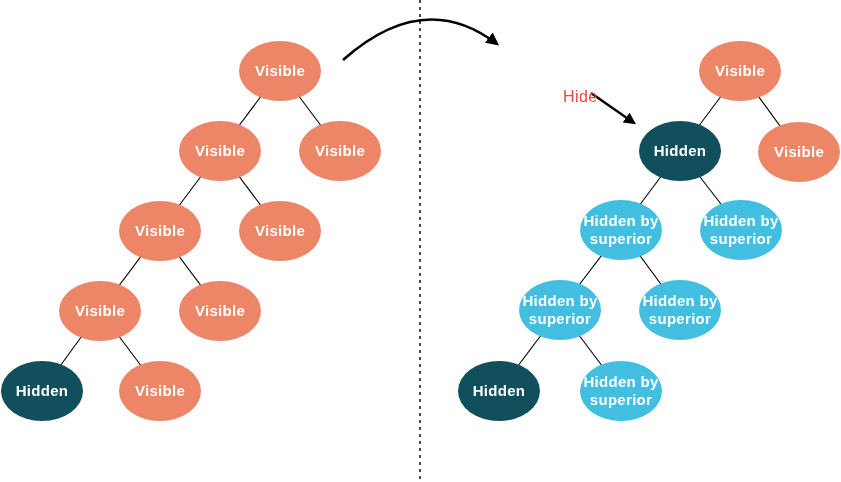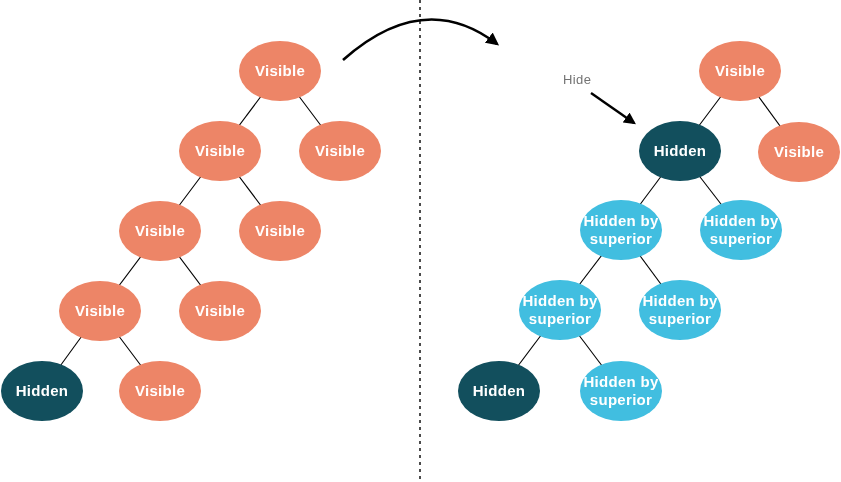--- a/index.html
+++ b/index.html
@@ -56,25 +56,25 @@
   .state-visible { background: var(--color-visible, #ED8567); }
   .state-hidden { background: var(--color-hidden, #124F5D); align-items: center; }
   .state-hidden-by-superior { background: var(--color-hidden-by-superior, #41BEE0); }
   .node-label {
     display: block;
     max-width: 80px;
   }
   .hide-label {
     position: absolute;
     left: 563px;
-    top: 72px;
-    font-size: 13px;
+    top: 88px;
+    font-size: 16px;
     font-weight: 400;
     letter-spacing: 0.4px;
-    color: #737373;
+    color: #ef4444;
   }
 </style>
 </head>
 <body>
 
 <div class="canvas">
 
   <svg class="edges-layer" viewBox="0 0 841 482">
     <defs>
       <marker id="ah" viewBox="0 0 10 10" refX="8" refY="5" markerWidth="5" markerHeight="5" orient="auto-start-reverse">

